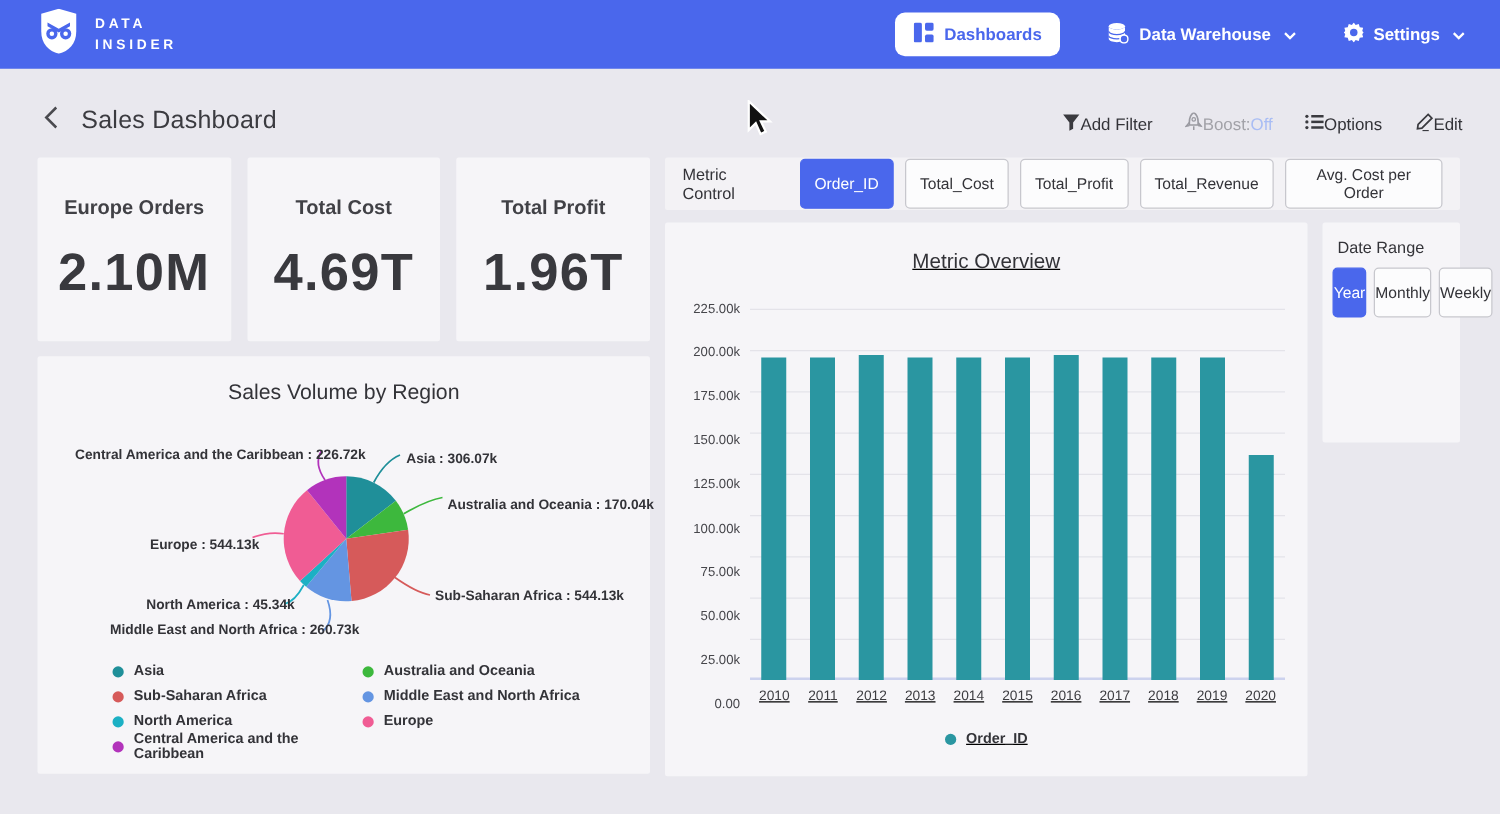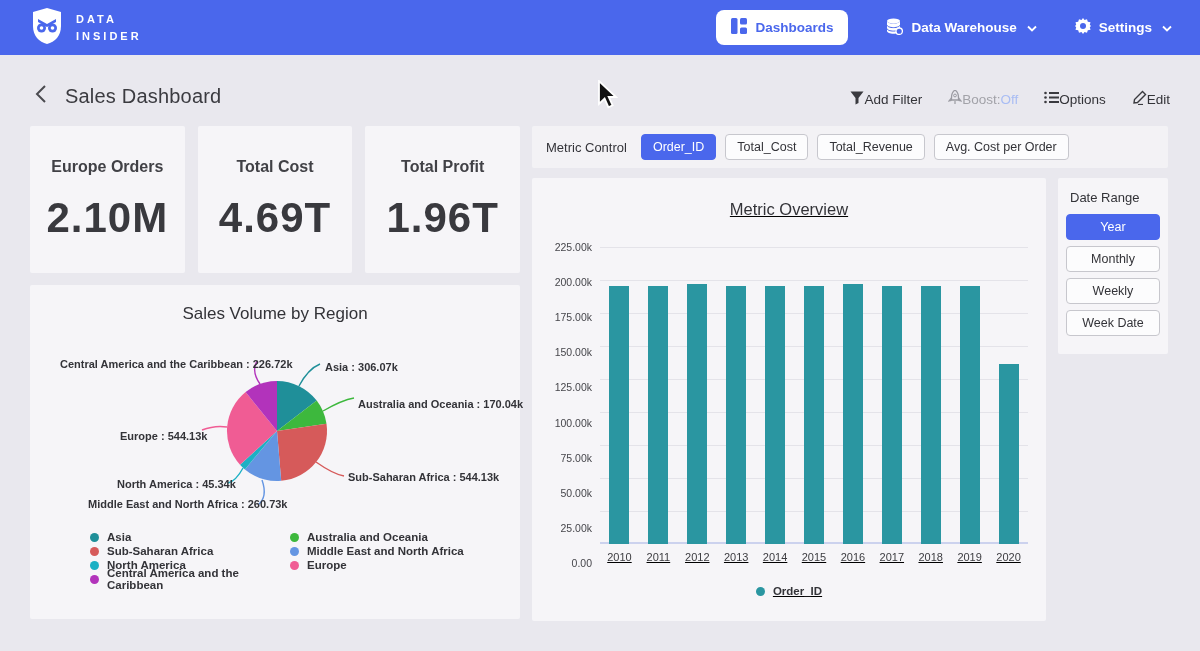--- a/index.html
+++ b/index.html
@@ -35,21 +35,21 @@
   .kpi-card { flex:1; height:147px; display:flex; flex-direction:column; align-items:center; justify-content:center; gap:18px; }
   .kpi-label { font-size:16px; font-weight:bold; color:#414146; }
   .kpi-value { font-size:42px; font-weight:bold; color:#39393e; letter-spacing:1px; }
 
   
   .pie-card { height:334px; position:relative; }
   .pie-title { text-align:center; padding-top:19px; font-size:17px; font-weight:500; color:#333338; }
   .pie-svg { position:absolute; left:0; top:0; }
   .pie-label { position:absolute; font-size:11px; font-weight:bold; color:#333338; white-space:nowrap; }
   .pie-legend { position:absolute; left:60px; top:246px; display:flex; gap:12px; }
-  .legend-col { display:flex; flex-direction:column; gap:2px; width:188px; }
+  .legend-col { display:flex; flex-direction:column; gap:8px; width:188px; }
   .legend-item { display:flex; align-items:center; gap:8px; font-size:11.5px; font-weight:bold; color:#333338; height:12px; }
   .legend-dot { width:9px; height:9px; border-radius:50%; flex:none; }
 
   
   .metric-bar { background:#f3f2f5; border-radius:2px; height:42px; display:flex; align-items:center; padding:0 14px; gap:14px; margin-bottom:10px; }
   .metric-label { font-size:13px; color:#333338; }
   .metric-buttons { display:flex; gap:9px; }
   .pill-btn { background:#fcfcfd; border:1px solid #c7c7cd; border-radius:4px; padding:5px 11px; font-size:12.5px; color:#333338; font-family:inherit; cursor:pointer; }
   .pill-btn.selected { background:#4a67ec; border-color:#4a67ec; color:#fff; }
 
@@ -67,21 +67,21 @@
   .ytick { position:absolute; right:8px; font-size:10.5px; color:#46464b; transform:translateY(-50%); }
   .bars { position:absolute; left:0; right:0; top:0; bottom:0; display:flex; justify-content:space-around; align-items:flex-end; }
   .bar { width:20px; background:#2a96a1; }
   .xlabels { display:flex; justify-content:space-around; margin-top:7px; }
   .xlabel { width:20px; display:flex; justify-content:center; font-size:11px; color:#3c3c40; }
   .bar-legend { display:flex; justify-content:center; align-items:center; gap:8px; margin-top:22px; font-size:11.5px; font-weight:bold; color:#333338; }
 
   
   .date-card { width:110px; flex:none; height:176px; padding:10px 8px; }
   .date-label { font-size:13px; color:#333338; margin:2px 0 9px 4px; }
-  .date-buttons { display:flex; flex-direction:column; gap:6px; }
+  .date-buttons { display:flex; flex-direction:row; gap:6px; }
   .date-btn { width:100%; padding:5px 0; text-align:center; }
 
   
   .cursor { position:absolute; left:597px; top:80px; z-index:50; pointer-events:none; }
 </style>
 </head>
 <body>
 
 <nav class="navbar">
   <div class="brand">
@@ -277,20 +277,21 @@
         <div class="pie-label" style="left: 30px; top: 73px;">Central America and the Caribbean : 226.72k</div>
       </div>
   </section>
 
   <section class="right-col">
     <div class="metric-bar">
       <span class="metric-label">Metric Control</span>
       <div class="metric-buttons" id="metric-buttons">
           <button class="pill-btn selected">Order_ID</button>
           <button class="pill-btn">Total_Cost</button>
+          <button class="pill-btn">Total_Profit</button>
           <button class="pill-btn">Total_Revenue</button>
           <button class="pill-btn">Avg. Cost per Order</button>
         </div>
     </div>
 
     <div class="right-row">
       <div class="card bar-card">
         <h2 class="bar-title">Metric Overview</h2>
         <div class="bar-chart">
           <div class="yaxis" id="yaxis">

